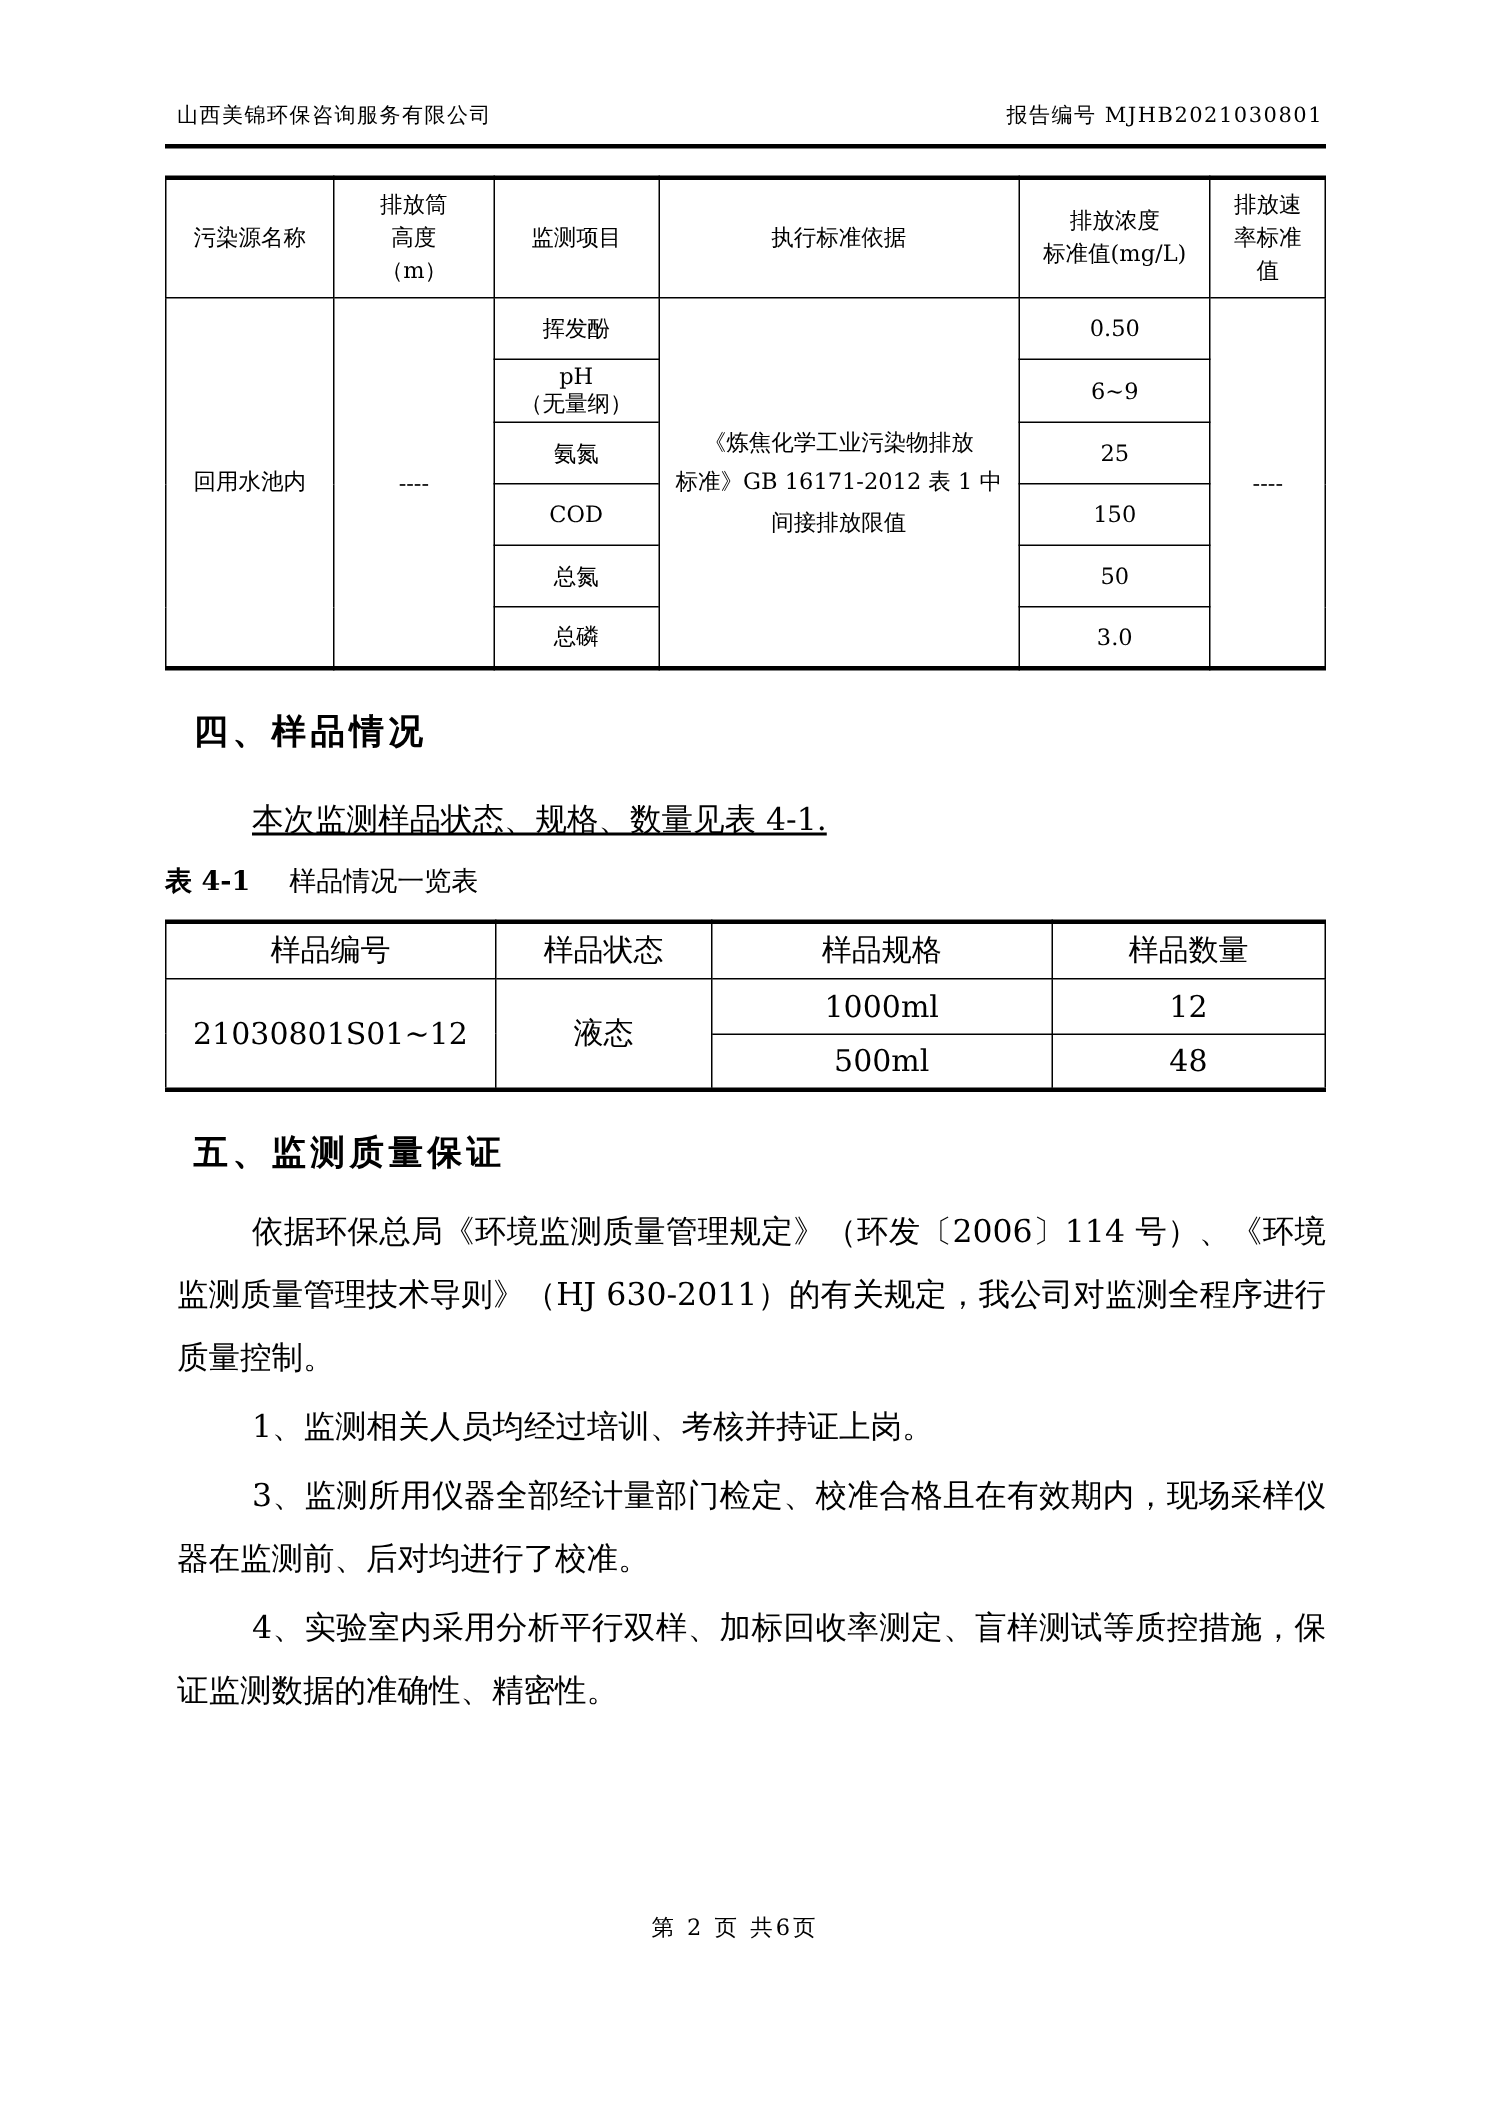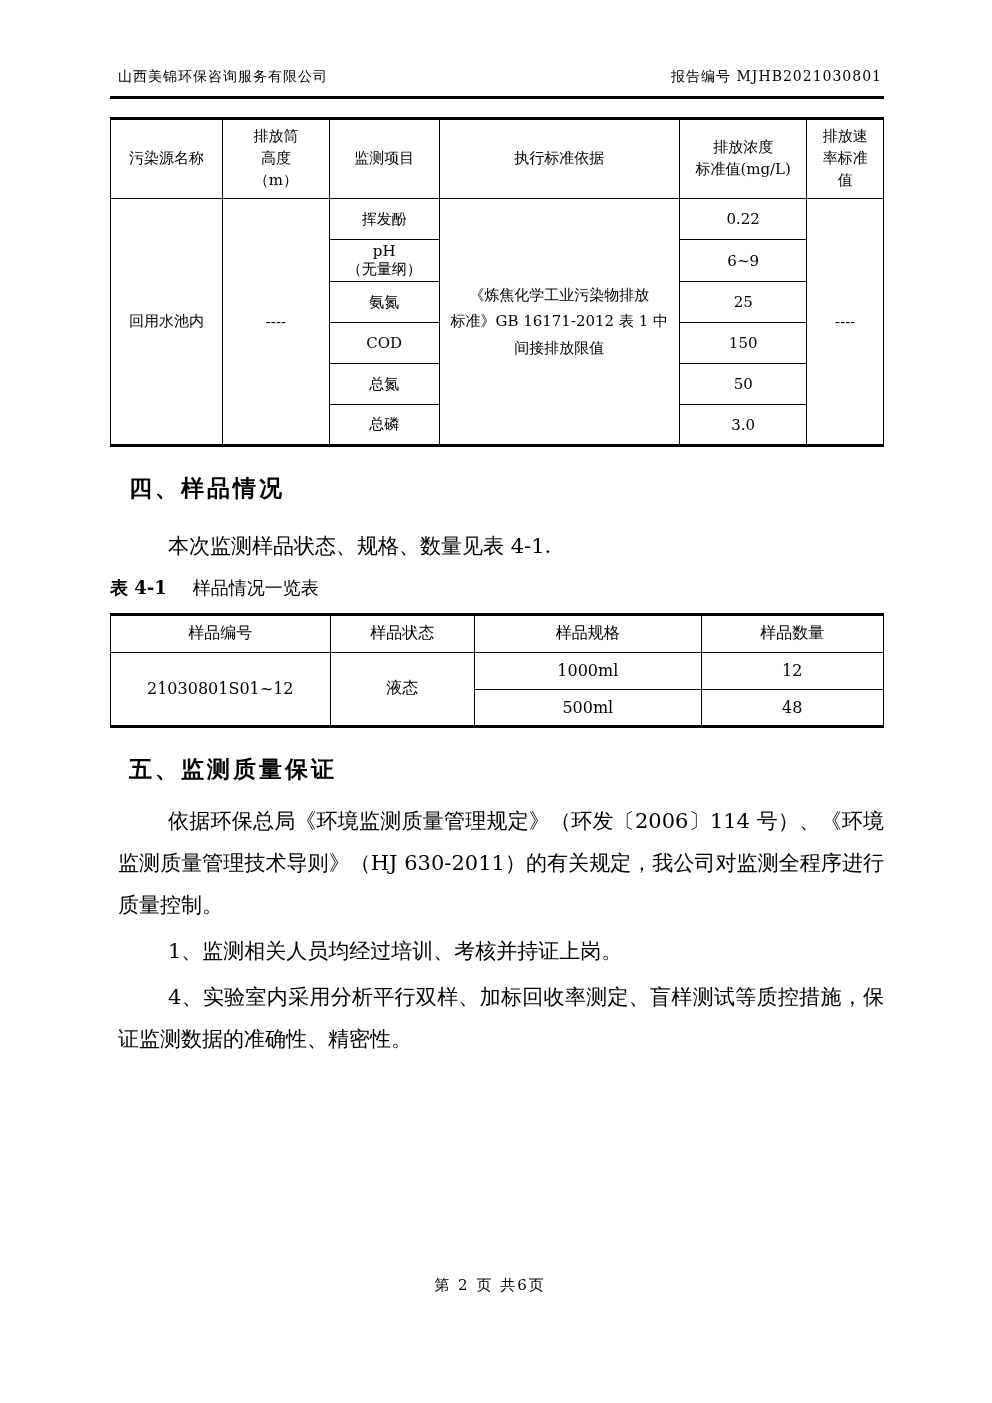--- a/index.html
+++ b/index.html
@@ -39,37 +39,38 @@
     font-weight: normal;
     vertical-align: middle;
     padding: 2px 6px;
   }
   .pre { white-space: pre-line; }
   #standards-table { margin-top: 18px; font-size: 15px; }
   #standards-table thead tr { height: 80px; }
   #standards-table thead th { line-height: 1.45; }
   #standards-table tbody tr { height: 41px; }
   #standards-table .std-cell { line-height: 1.75; font-size: 15px; }
-  #samples-table { margin-top: 12px; font-size: 16px; }
+  #samples-table { margin-top: 12px; font-size: 20px; }
   #samples-table thead tr { height: 38px; }
   #samples-table tbody tr { height: 37px; }
   
   .section-heading {
     font-size: 23px;
     letter-spacing: 3px;
     margin-top: 26px;
     margin-left: 19px;
     line-height: 1.3;
   }
   .intro-line {
     font-size: 21px;
     margin-top: 22px;
     margin-left: 8px;
     text-indent: 50px;
     line-height: 42px;
+    text-decoration: underline;
   }
   .table-caption {
     margin-top: 8px;
     text-align: left;
     font-size: 18px;
     line-height: 26px;
   }
   .table-caption .cap-label { font-weight: bold; margin-right: 26px; }
   .qa-block { margin: 16px 0 0 8px; }
   .qa-block p {
@@ -124,21 +125,21 @@
       </tr>
     </thead>
     <tbody>
       <tr>
         <td rowspan="6">回用水池内</td>
         <td rowspan="6">----</td>
         <td class="pre">挥发酚</td>
         <td rowspan="6" class="pre std-cell">《炼焦化学工业污染物排放
 标准》GB 16171-2012 表 1 中
 间接排放限值</td>
-        <td>0.22</td>
+        <td>0.50</td>
         <td rowspan="6">----</td>
       </tr>
       <tr>
         <td class="pre">pH
 （无量纲）</td>
         <td>6~9</td>
       </tr>
       <tr>
         <td class="pre">氨氮</td>
         <td>25</td>
@@ -193,18 +194,19 @@
         <td>48</td>
       </tr>
     </tbody>
   </table>
 
   <h2 class="section-heading">五、监测质量保证</h2>
 
   <div class="qa-block">
     <p>依据环保总局《环境监测质量管理规定》（环发〔2006〕114 号）、《环境监测质量管理技术导则》（HJ 630-2011）的有关规定，我公司对监测全程序进行质量控制。</p>
     <p>1、监测相关人员均经过培训、考核并持证上岗。</p>
+    <p>3、监测所用仪器全部经计量部门检定、校准合格且在有效期内，现场采样仪器在监测前、后对均进行了校准。</p>
     <p>4、实验室内采用分析平行双样、加标回收率测定、盲样测试等质控措施，保证监测数据的准确性、精密性。</p>
   </div>
 
   <div class="doc-footer">第 2 页 共6页</div>
 
 </div>
 
 </body></html>

